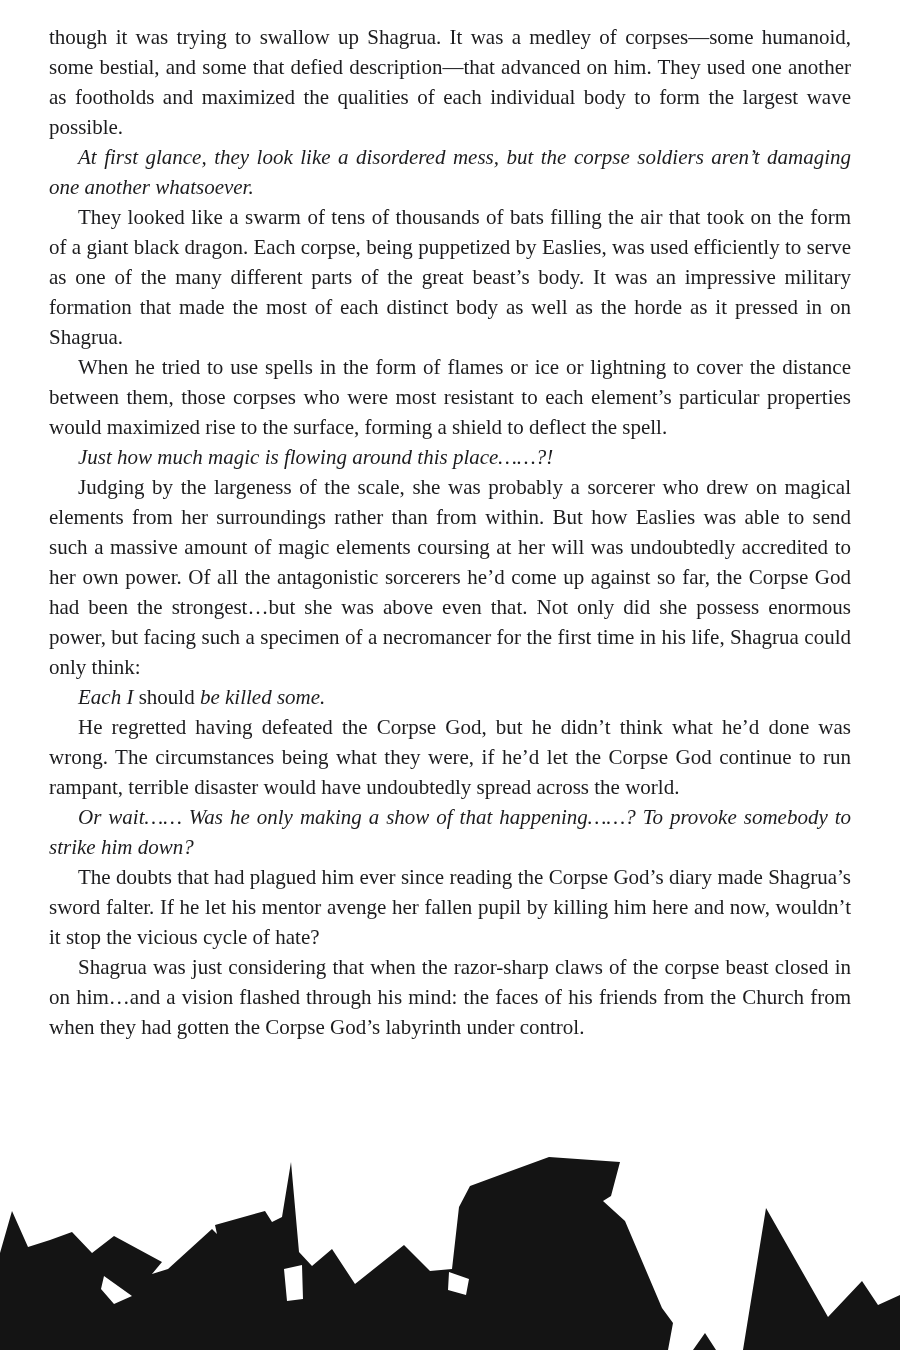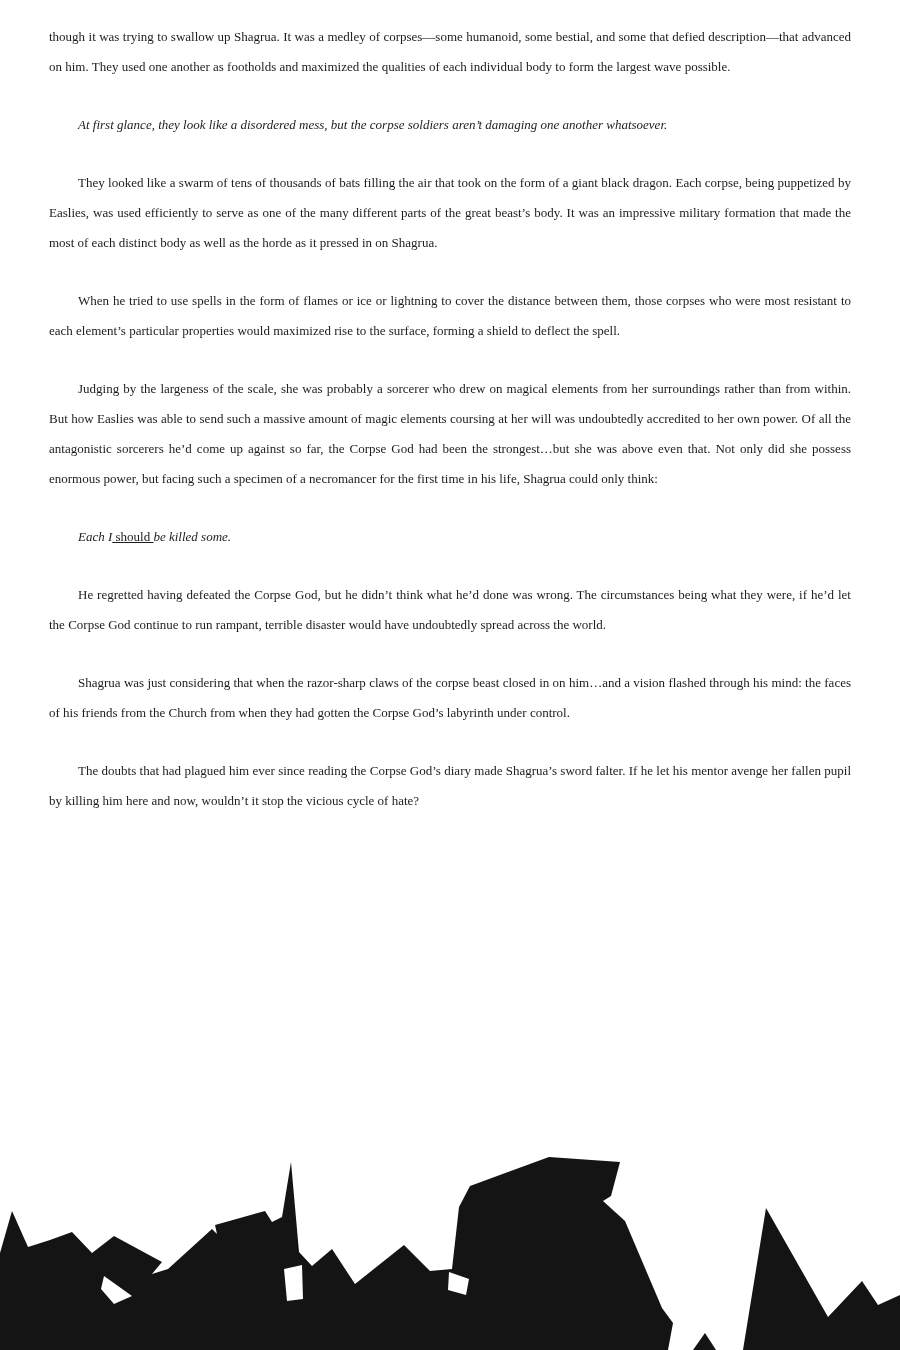--- a/index.html
+++ b/index.html
@@ -15,55 +15,57 @@
     position: absolute;
     inset: 0;
     background: #ffffff;
   }
   .text-block {
     position: absolute;
     left: 49px;
     top: 22px;
     width: 802px;
     color: #1c1c1e;
-    font-size: 13px;
+    font-size: 21px;
     line-height: 30px;
     text-align: justify;
   }
   p.para {
     margin: 0;
     padding: 0;
   }
-  p.para.indent { text-indent: 29px; margin-top: 28px; }
+  p.para.indent { text-indent: 29px; }
   .italic { font-style: italic; }
-  .roman  { font-style: normal; text-decoration: underline; }
+  .roman  { font-style: normal; }
   .debris {
     position: absolute;
     left: 0;
     bottom: 0;
     width: 900px;
     height: 195px;
     display: block;
   }
 </style>
 </head>
 <body>
 
 <div class="page">
 
   <div class="text-block" id="text-block">
       <p class="para">though it was trying to swallow up Shagrua. It was a medley of corpses—some humanoid, some bestial, and some that defied description—that advanced on him. They used one another as footholds and maximized the qualities of each individual body to form the largest wave possible.</p>
       <p class="para indent italic">At first glance, they look like a disordered mess, but the corpse soldiers aren’t damaging one another whatsoever.</p>
       <p class="para indent">They looked like a swarm of tens of thousands of bats filling the air that took on the form of a giant black dragon. Each corpse, being puppetized by Easlies, was used efficiently to serve as one of the many different parts of the great beast’s body. It was an impressive military formation that made the most of each distinct body as well as the horde as it pressed in on Shagrua.</p>
       <p class="para indent">When he tried to use spells in the form of flames or ice or lightning to cover the distance between them, those corpses who were most resistant to each element’s particular properties would maximized rise to the surface, forming a shield to deflect the spell.</p>
+      <p class="para indent italic">Just how much magic is flowing around this place……?!</p>
       <p class="para indent">Judging by the largeness of the scale, she was probably a sorcerer who drew on magical elements from her surroundings rather than from within. But how Easlies was able to send such a massive amount of magic elements coursing at her will was undoubtedly accredited to her own power. Of all the antagonistic sorcerers he’d come up against so far, the Corpse God had been the strongest…but she was above even that. Not only did she possess enormous power, but facing such a specimen of a necromancer for the first time in his life, Shagrua could only think:</p>
       <p class="para indent"><span class="italic">Each I</span><span class="roman"> should </span><span class="italic">be killed some.</span></p>
       <p class="para indent">He regretted having defeated the Corpse God, but he didn’t think what he’d done was wrong. The circumstances being what they were, if he’d let the Corpse God continue to run rampant, terrible disaster would have undoubtedly spread across the world.</p>
+      <p class="para indent italic">Or wait…… Was he only making a show of that happening……? To provoke somebody to strike him down?</p>
+      <p class="para indent">The doubts that had plagued him ever since reading the Corpse God’s diary made Shagrua’s sword falter. If he let his mentor avenge her fallen pupil by killing him here and now, wouldn’t it stop the vicious cycle of hate?</p>
       <p class="para indent">Shagrua was just considering that when the razor-sharp claws of the corpse beast closed in on him…and a vision flashed through his mind: the faces of his friends from the Church from when they had gotten the Corpse God’s labyrinth under control.</p>
-      <p class="para indent">The doubts that had plagued him ever since reading the Corpse God’s diary made Shagrua’s sword falter. If he let his mentor avenge her fallen pupil by killing him here and now, wouldn’t it stop the vicious cycle of hate?</p>
     </div>
 
   <svg class="debris" viewBox="0 0 900 195" preserveAspectRatio="none" xmlns="http://www.w3.org/2000/svg">
     <path d="M0,98 L12,56 L28,92 L50,85 L72,77 L92,98 L114,81 L162,107 L152,119 L168,114 L212,74 L217,79 L215,70 L265,56 L272,67 L282,62 L291,7 L299,97 L312,111 L332,94 L355,129 L404,90 L430,116 L452,114 L459,52 L470,31 L549,2 L620,7 L611,41 L603,46 L625,66 L662,153 L673,168 L668,195 L0,195 Z
              M743,195 L766,53 L828,162 L862,126 L878,150 L900,140 L900,195 Z
              M693,195 L705,178 L716,195 Z" fill="#141414"></path>
     <path fill="#ffffff" d="M104,121 L132,141 L114,149 L101,134 Z
              M284,114 L302,110 L303,144 L287,146 Z
              M449,117 L469,124 L466,140 L448,135 Z"></path>
   </svg>

